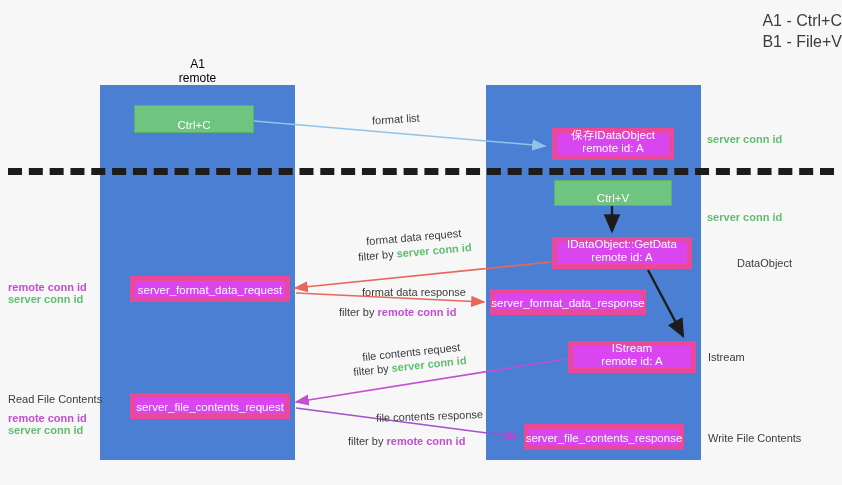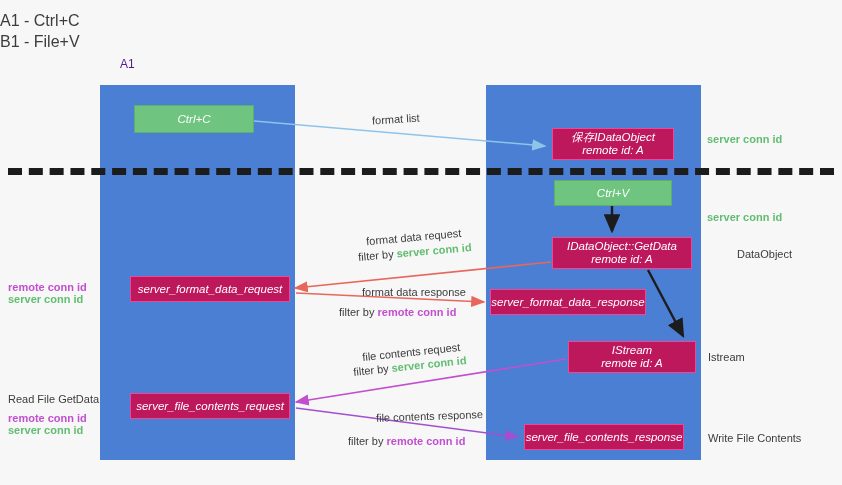--- a/index.html
+++ b/index.html
@@ -13,44 +13,44 @@
   .canvas{position:absolute;left:0;top:0;width:842px;height:485px;}
   svg.layer{position:absolute;left:0;top:0;width:842px;height:485px;pointer-events:none;}
 
   
   .col{position:absolute;background:#4a7fd4;}
   #col-a1{left:100px;top:85px;width:195px;height:375px;}
   #col-b1{left:486px;top:85px;width:215px;height:375px;}
 
   
   .col-head{
-    position:absolute;color:#4c1d95;
+    position:absolute;text-align:center;color:#000000;
     font-size:12px;line-height:14px;
   }
   #head-a1{left:120px;top:57px;width:155px;}
   #head-b1{left:515px;top:57px;width:155px;}
   .col-head .l1{display:block;}
   .col-head .l2{display:block;}
 
   
   #title{
-    position:absolute;left:0;top:10px;width:842px;text-align:left;
+    position:absolute;left:0;top:10px;width:842px;text-align:right;
     color:#3c3c3c;font-size:16px;line-height:21px;
   }
   #title span{display:block;}
 
   
   .node{
     position:absolute;box-sizing:border-box;
-    display:flex;flex-direction:column;align-items:center;justify-content:center;
-    color:#ffffff;font-size:11.5px;line-height:13px;text-align:center;font-style:italic;
+    display:flex;flex-direction:column;align-items:center;justify-content:flex-end;
+    color:#ffffff;font-size:11.5px;line-height:13px;text-align:center;
   }
   .node .ln{display:block;white-space:nowrap;}
   .green{background:#6fc47f;border:1px solid #5bb06c;}
-  .orange{background:#be185d;border:1px solid #ec4899;}
+  .orange{background:#d946ef;border:5px solid #ec4899;}
 
   #n-ctrlc{left:134px;top:105px;width:120px;height:28px;}
   #n-save{left:552px;top:128px;width:122px;height:32px;}
   #n-ctrlv{left:554px;top:180px;width:118px;height:26px;}
   #n-getdata{left:552px;top:237px;width:140px;height:32px;}
   #n-fmtreq{left:130px;top:276px;width:160px;height:26px;}
   #n-fmtresp{left:490px;top:289px;width:156px;height:26px;}
   #n-istream{left:568px;top:341px;width:128px;height:32px;}
   #n-filereq{left:130px;top:393px;width:160px;height:26px;}
   #n-fileresp{left:524px;top:424px;width:160px;height:26px;}
@@ -64,21 +64,21 @@
   
   .lbl{position:absolute;color:#3c3c3c;font-size:11px;line-height:14px;white-space:nowrap;}
   .lbl.green-t{color:#62bd72;font-weight:bold;}
   .lbl.magenta-t{color:#c24fd0;font-weight:bold;}
   .lbl .g{color:#62bd72;font-weight:bold;}
   .lbl .m{color:#c24fd0;font-weight:bold;}
 
   #t-formatlist{left:372px;top:112px;transform:rotate(-3.5deg);}
   #t-serverconn1{left:707px;top:132px;}
   #t-serverconn2{left:707px;top:210px;}
-  #t-dataobject{left:708px;top:247px;padding-left:29px;}
+  #t-dataobject{left:708px;top:256px;padding-left:29px;}
   #t-istream-r{left:708px;top:350px;}
   #t-writefile{left:708px;top:431px;}
 
   #t-fdr1{left:366px;top:230px;transform:rotate(-5deg);}
   #t-fdr2{left:358px;top:245px;transform:rotate(-5deg);}
   #t-fdresp1{left:362px;top:285px;}
   #t-fdresp2{left:339px;top:305px;}
 
   #t-fcr1{left:362px;top:345px;transform:rotate(-6deg);}
   #t-fcr2{left:353px;top:359px;transform:rotate(-6deg);}
@@ -99,20 +99,21 @@
   <div id="title">
     <span>A1 - Ctrl+C</span>
     <span>B1 - File+V</span>
   </div>
 
   <div class="col" id="col-a1"></div>
   <div class="col" id="col-b1"></div>
 
   <div class="col-head" id="head-a1">
     <span class="l1">A1</span>
+    <span class="l2">remote</span>
   </div>
 
   <svg class="layer">
     <defs>
       <marker id="ar-blue" markerWidth="9" markerHeight="7" refX="8" refY="3.5" orient="auto">
         <path d="M0,0 L9,3.5 L0,7 z" fill="#8fc4ea"></path>
       </marker>
       <marker id="ar-red" markerWidth="9" markerHeight="7" refX="8" refY="3.5" orient="auto">
         <path d="M0,0 L9,3.5 L0,7 z" fill="#e8675c"></path>
       </marker>
@@ -198,17 +199,17 @@
   <div class="lbl" id="t-fcresp2"><span>filter by </span><span class="m">remote conn id</span></div>
 
   <div class="lbl green-t" id="t-serverconn1">server conn id</div>
   <div class="lbl green-t" id="t-serverconn2">server conn id</div>
   <div class="lbl" id="t-dataobject">DataObject</div>
   <div class="lbl" id="t-istream-r">Istream</div>
   <div class="lbl" id="t-writefile">Write File Contents</div>
 
   <div class="lbl magenta-t" id="t-leftconn1">remote conn id</div>
   <div class="lbl green-t" id="t-leftconn2">server conn id</div>
-  <div class="lbl" id="t-readfile">Read File GetData</div>
+  <div class="lbl" id="t-readfile">Read File Contents</div>
   <div class="lbl magenta-t" id="t-leftconn3">remote conn id</div>
   <div class="lbl green-t" id="t-leftconn4">server conn id</div>
 
 </div>
 
 </body></html>

